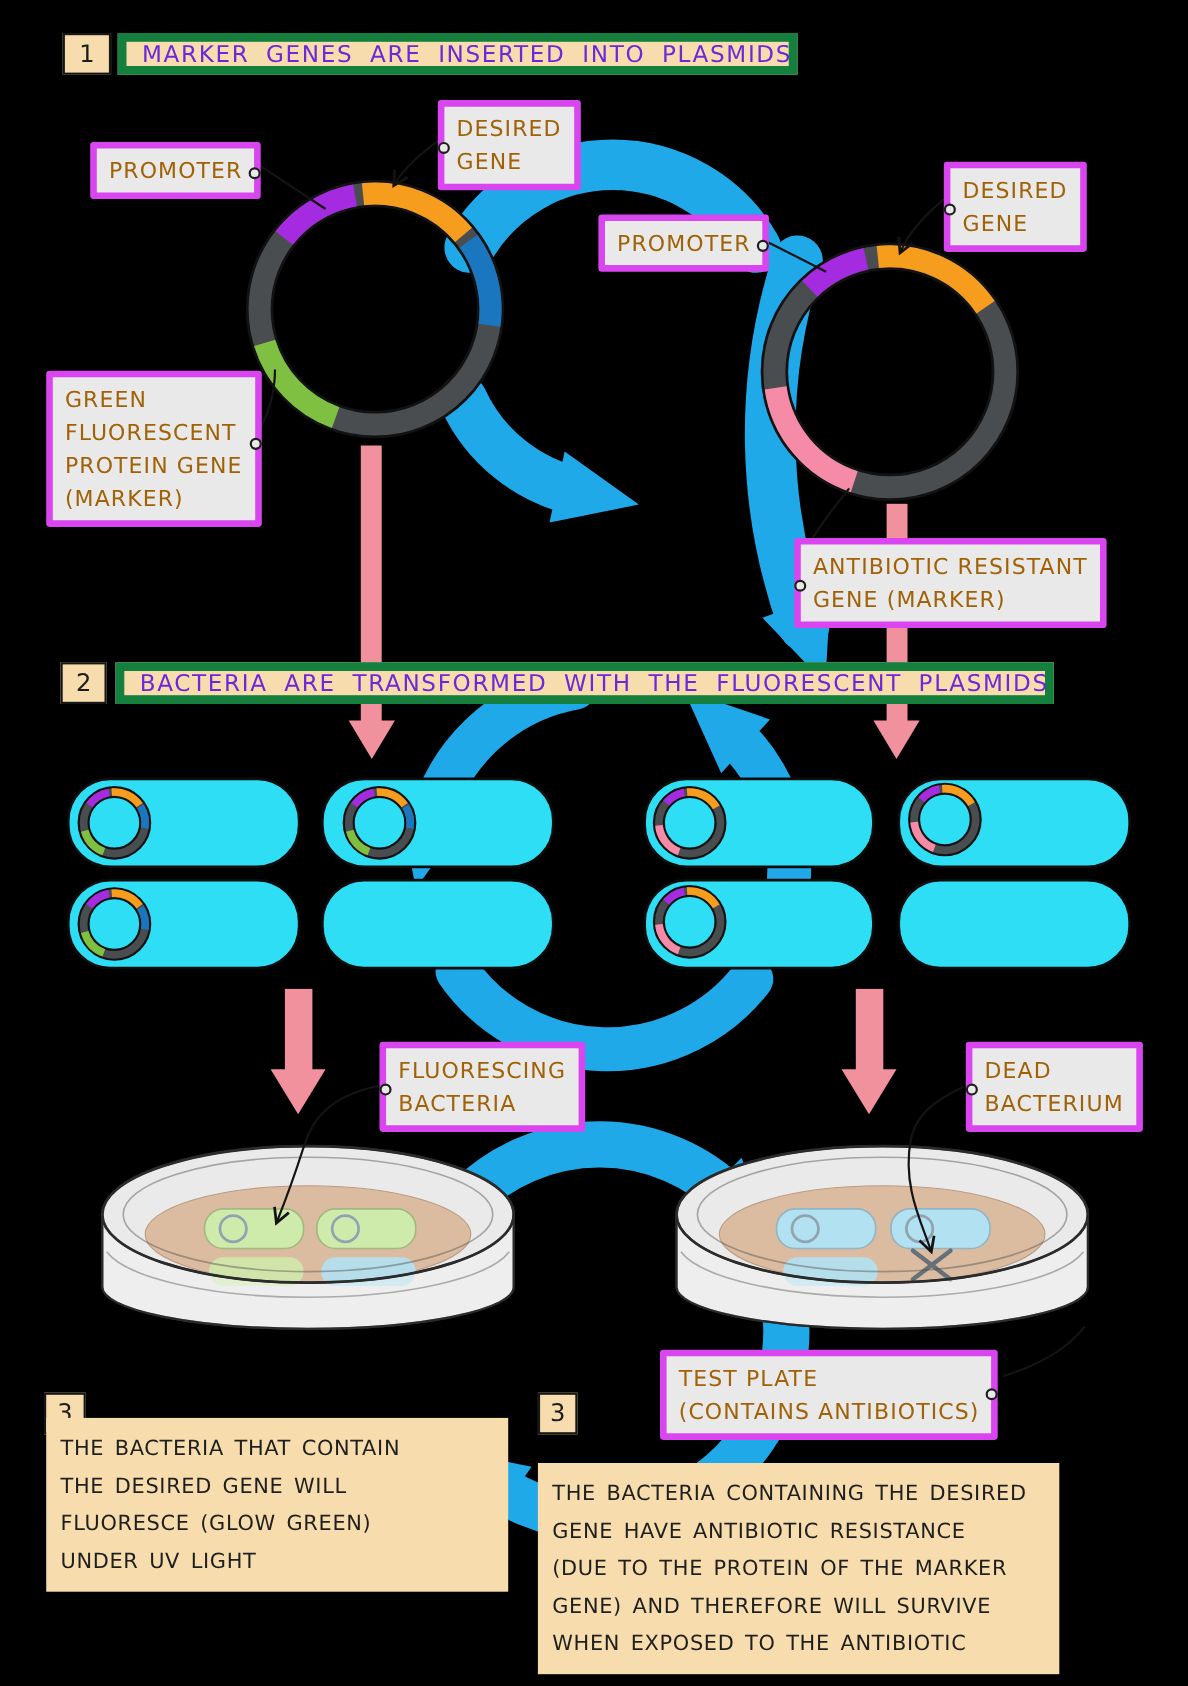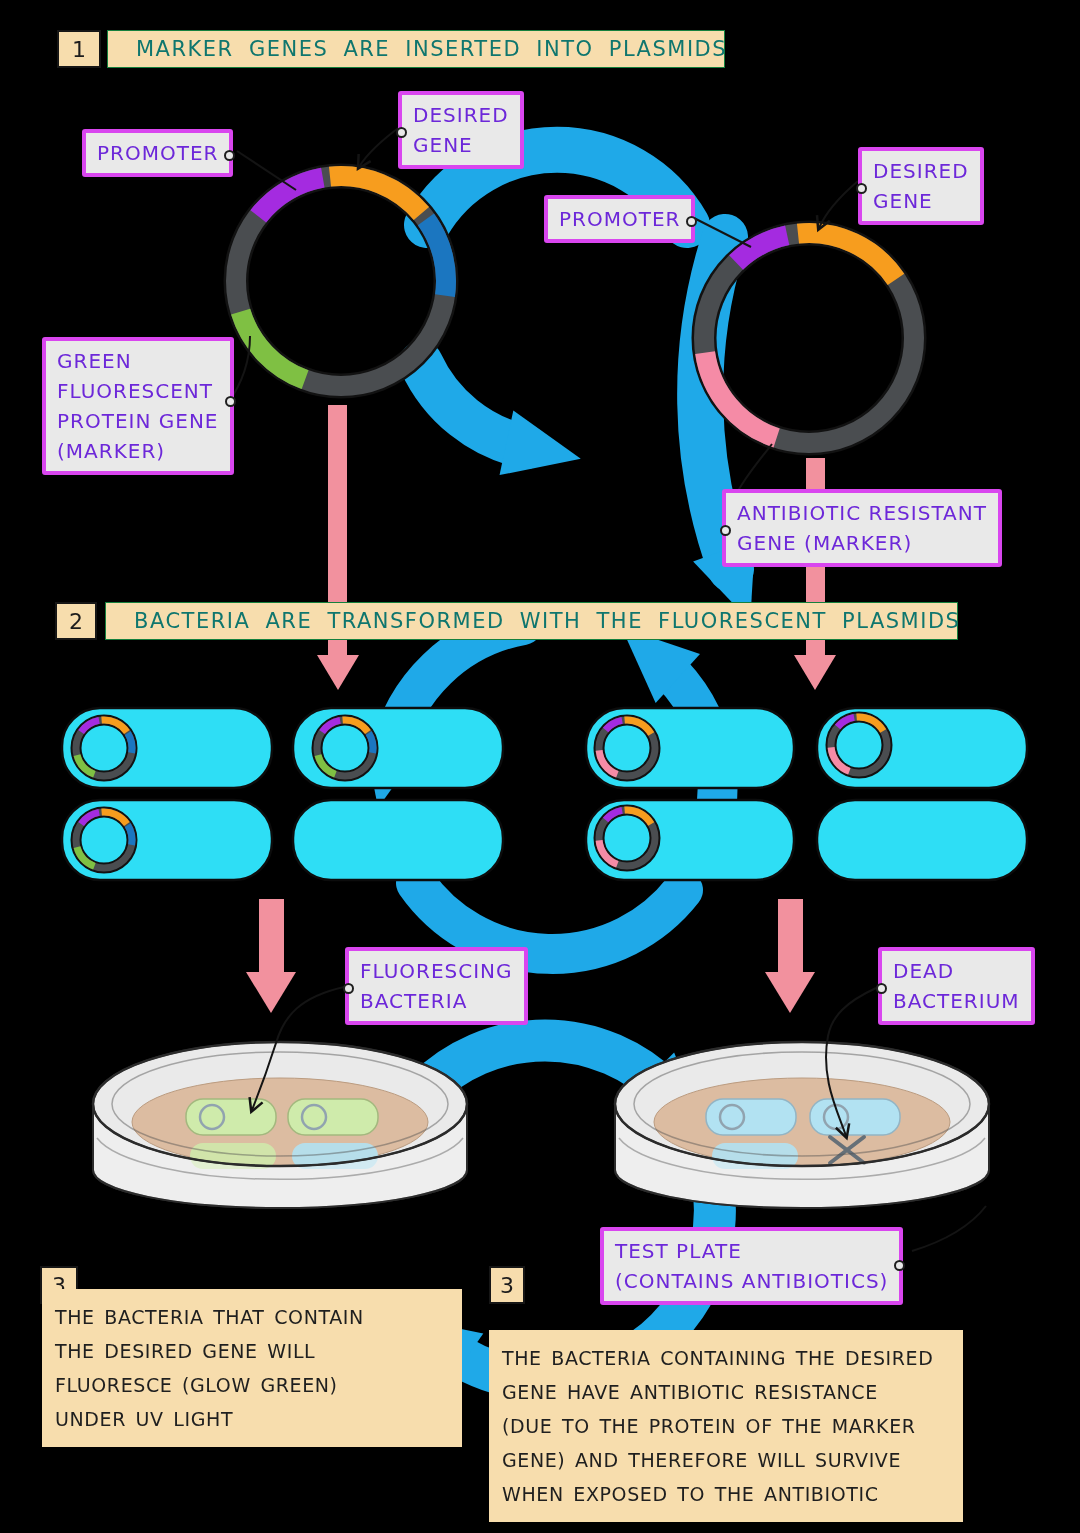--- a/index.html
+++ b/index.html
@@ -2,26 +2,26 @@
 <html><head>
 <meta charset="utf-8">
 <style>
   html,body{margin:0;padding:0;background:#000;}
   .canvas{position:relative;width:1080px;height:1533px;background:#000;overflow:hidden;
           font-family:"DejaVu Sans","Liberation Sans",sans-serif;}
   svg.art{position:absolute;left:0;top:0;}
   
   .badge{position:absolute;background:#f7ddad;border:2px solid #161616;color:#1c1c1c;
          font-size:22px;display:flex;align-items:center;justify-content:center;box-sizing:border-box;}
-  .banner{position:absolute;background:#f7ddad;border:1px solid #15803d;color:#0f766e;
+  .banner{position:absolute;background:#f7ddad;border:8px solid #15803d;color:#6d28d9;
           font-size:21px;letter-spacing:1.5px;word-spacing:7px;display:flex;align-items:center;
-          padding:0 28px;box-sizing:border-box;white-space:nowrap;}
+          padding:0 14px;box-sizing:border-box;white-space:nowrap;}
   
-  .tag{position:absolute;background:#e9e9e9;border:4px solid #d946ef;border-radius:3px;
-       color:#6d28d9;font-size:20px;letter-spacing:1px;line-height:30px;padding:5px 11px;
+  .tag{position:absolute;background:#e9e9e9;border:6px solid #d946ef;border-radius:3px;
+       color:#a16207;font-size:20px;letter-spacing:1px;line-height:30px;padding:5px 11px;
        white-space:nowrap;display:inline-block;}
   .tag .hole{position:absolute;width:7px;height:7px;border:2px solid #1f1f1f;border-radius:50%;
              background:#e9e9e9;}
   .hole-right{right:-6px;top:42%;}
   .hole-left{left:-6px;top:45%;}
   
   .note{position:absolute;background:#f7ddad;color:#1f1f1f;font-size:19px;letter-spacing:.6px;
         word-spacing:3px;line-height:34px;padding:11px 13px;box-sizing:border-box;}
 </style>
 </head>

